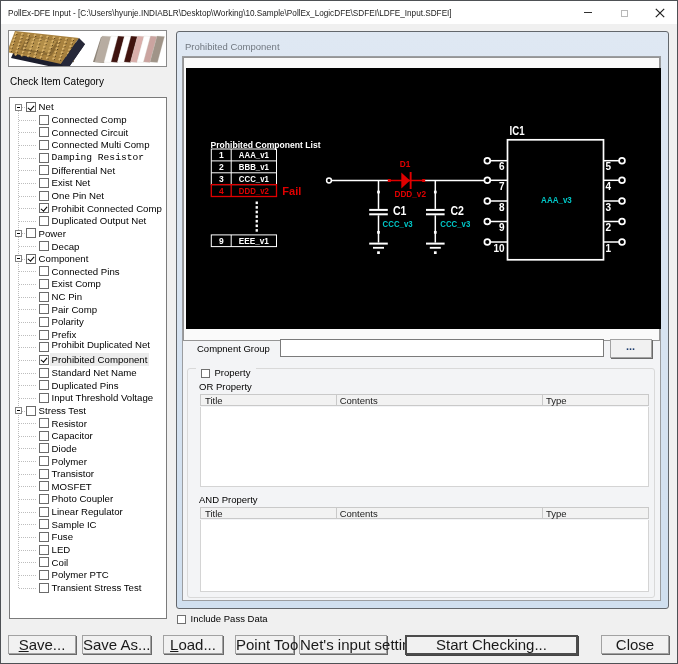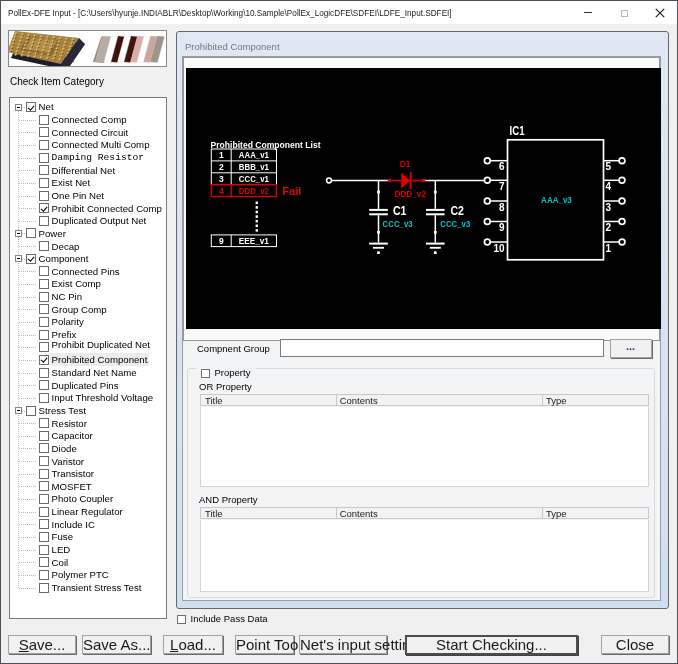--- a/index.html
+++ b/index.html
@@ -103,21 +103,21 @@
 <div class="cb" style="left:39px;top:266.4px"></div>
 <div class="tl" style="left:49.8px;top:264.8px;">Connected Pins</div>
 <div class="hdot" style="left:19px;top:284.0px;width:18px"></div>
 <div class="cb" style="left:39px;top:279.0px"></div>
 <div class="tl" style="left:49.8px;top:277.4px;">Exist Comp</div>
 <div class="hdot" style="left:19px;top:296.7px;width:18px"></div>
 <div class="cb" style="left:39px;top:291.7px"></div>
 <div class="tl" style="left:49.8px;top:290.1px;">NC Pin</div>
 <div class="hdot" style="left:19px;top:309.3px;width:18px"></div>
 <div class="cb" style="left:39px;top:304.3px"></div>
-<div class="tl" style="left:49.8px;top:302.7px;">Group Comp</div>
+<div class="tl" style="left:49.8px;top:302.7px;">Pair Comp</div>
 <div class="hdot" style="left:19px;top:322.0px;width:18px"></div>
 <div class="cb" style="left:39px;top:317.0px"></div>
 <div class="tl" style="left:49.8px;top:315.4px;">Polarity</div>
 <div class="hdot" style="left:19px;top:334.6px;width:18px"></div>
 <div class="cb" style="left:39px;top:329.6px"></div>
 <div class="tl" style="left:49.8px;top:328.0px;">Prefix</div>
 <div class="hdot" style="left:19px;top:347.3px;width:18px"></div>
 <div class="cb" style="left:39px;top:342.3px"></div>
 <div class="tl" style="left:49.8px;top:338px;">Prohibit Duplicated Net</div>
 <div class="hdot" style="left:19px;top:359.9px;width:18px"></div>
@@ -144,36 +144,36 @@
 <div class="cb" style="left:39px;top:418.1px"></div>
 <div class="tl" style="left:49.8px;top:416.5px;">Resistor</div>
 <div class="hdot" style="left:19px;top:435.8px;width:18px"></div>
 <div class="cb" style="left:39px;top:430.8px"></div>
 <div class="tl" style="left:49.8px;top:429.2px;">Capacitor</div>
 <div class="hdot" style="left:19px;top:448.4px;width:18px"></div>
 <div class="cb" style="left:39px;top:443.4px"></div>
 <div class="tl" style="left:49.8px;top:441.8px;">Diode</div>
 <div class="hdot" style="left:19px;top:461.1px;width:18px"></div>
 <div class="cb" style="left:39px;top:456.1px"></div>
-<div class="tl" style="left:49.8px;top:454.5px;">Varistor</div>
+<div class="tl" style="left:49.8px;top:454.5px;">Polymer</div>
 <div class="hdot" style="left:19px;top:473.7px;width:18px"></div>
 <div class="cb" style="left:39px;top:468.7px"></div>
 <div class="tl" style="left:49.8px;top:467.1px;">Transistor</div>
 <div class="hdot" style="left:19px;top:486.3px;width:18px"></div>
 <div class="cb" style="left:39px;top:481.3px"></div>
 <div class="tl" style="left:49.8px;top:479.7px;">MOSFET</div>
 <div class="hdot" style="left:19px;top:499.0px;width:18px"></div>
 <div class="cb" style="left:39px;top:494.0px"></div>
 <div class="tl" style="left:49.8px;top:492.4px;">Photo Coupler</div>
 <div class="hdot" style="left:19px;top:511.6px;width:18px"></div>
 <div class="cb" style="left:39px;top:506.6px"></div>
 <div class="tl" style="left:49.8px;top:505.0px;">Linear Regulator</div>
 <div class="hdot" style="left:19px;top:524.3px;width:18px"></div>
 <div class="cb" style="left:39px;top:519.3px"></div>
-<div class="tl" style="left:49.8px;top:517.7px;">Include IC</div>
+<div class="tl" style="left:49.8px;top:517.7px;">Sample IC</div>
 <div class="hdot" style="left:19px;top:536.9px;width:18px"></div>
 <div class="cb" style="left:39px;top:531.9px"></div>
 <div class="tl" style="left:49.8px;top:530.3px;">Fuse</div>
 <div class="hdot" style="left:19px;top:549.6px;width:18px"></div>
 <div class="cb" style="left:39px;top:544.6px"></div>
 <div class="tl" style="left:49.8px;top:543.0px;">LED</div>
 <div class="hdot" style="left:19px;top:562.2px;width:18px"></div>
 <div class="cb" style="left:39px;top:557.2px"></div>
 <div class="tl" style="left:49.8px;top:555.6px;">Coil</div>
 <div class="hdot" style="left:19px;top:574.9px;width:18px"></div>

